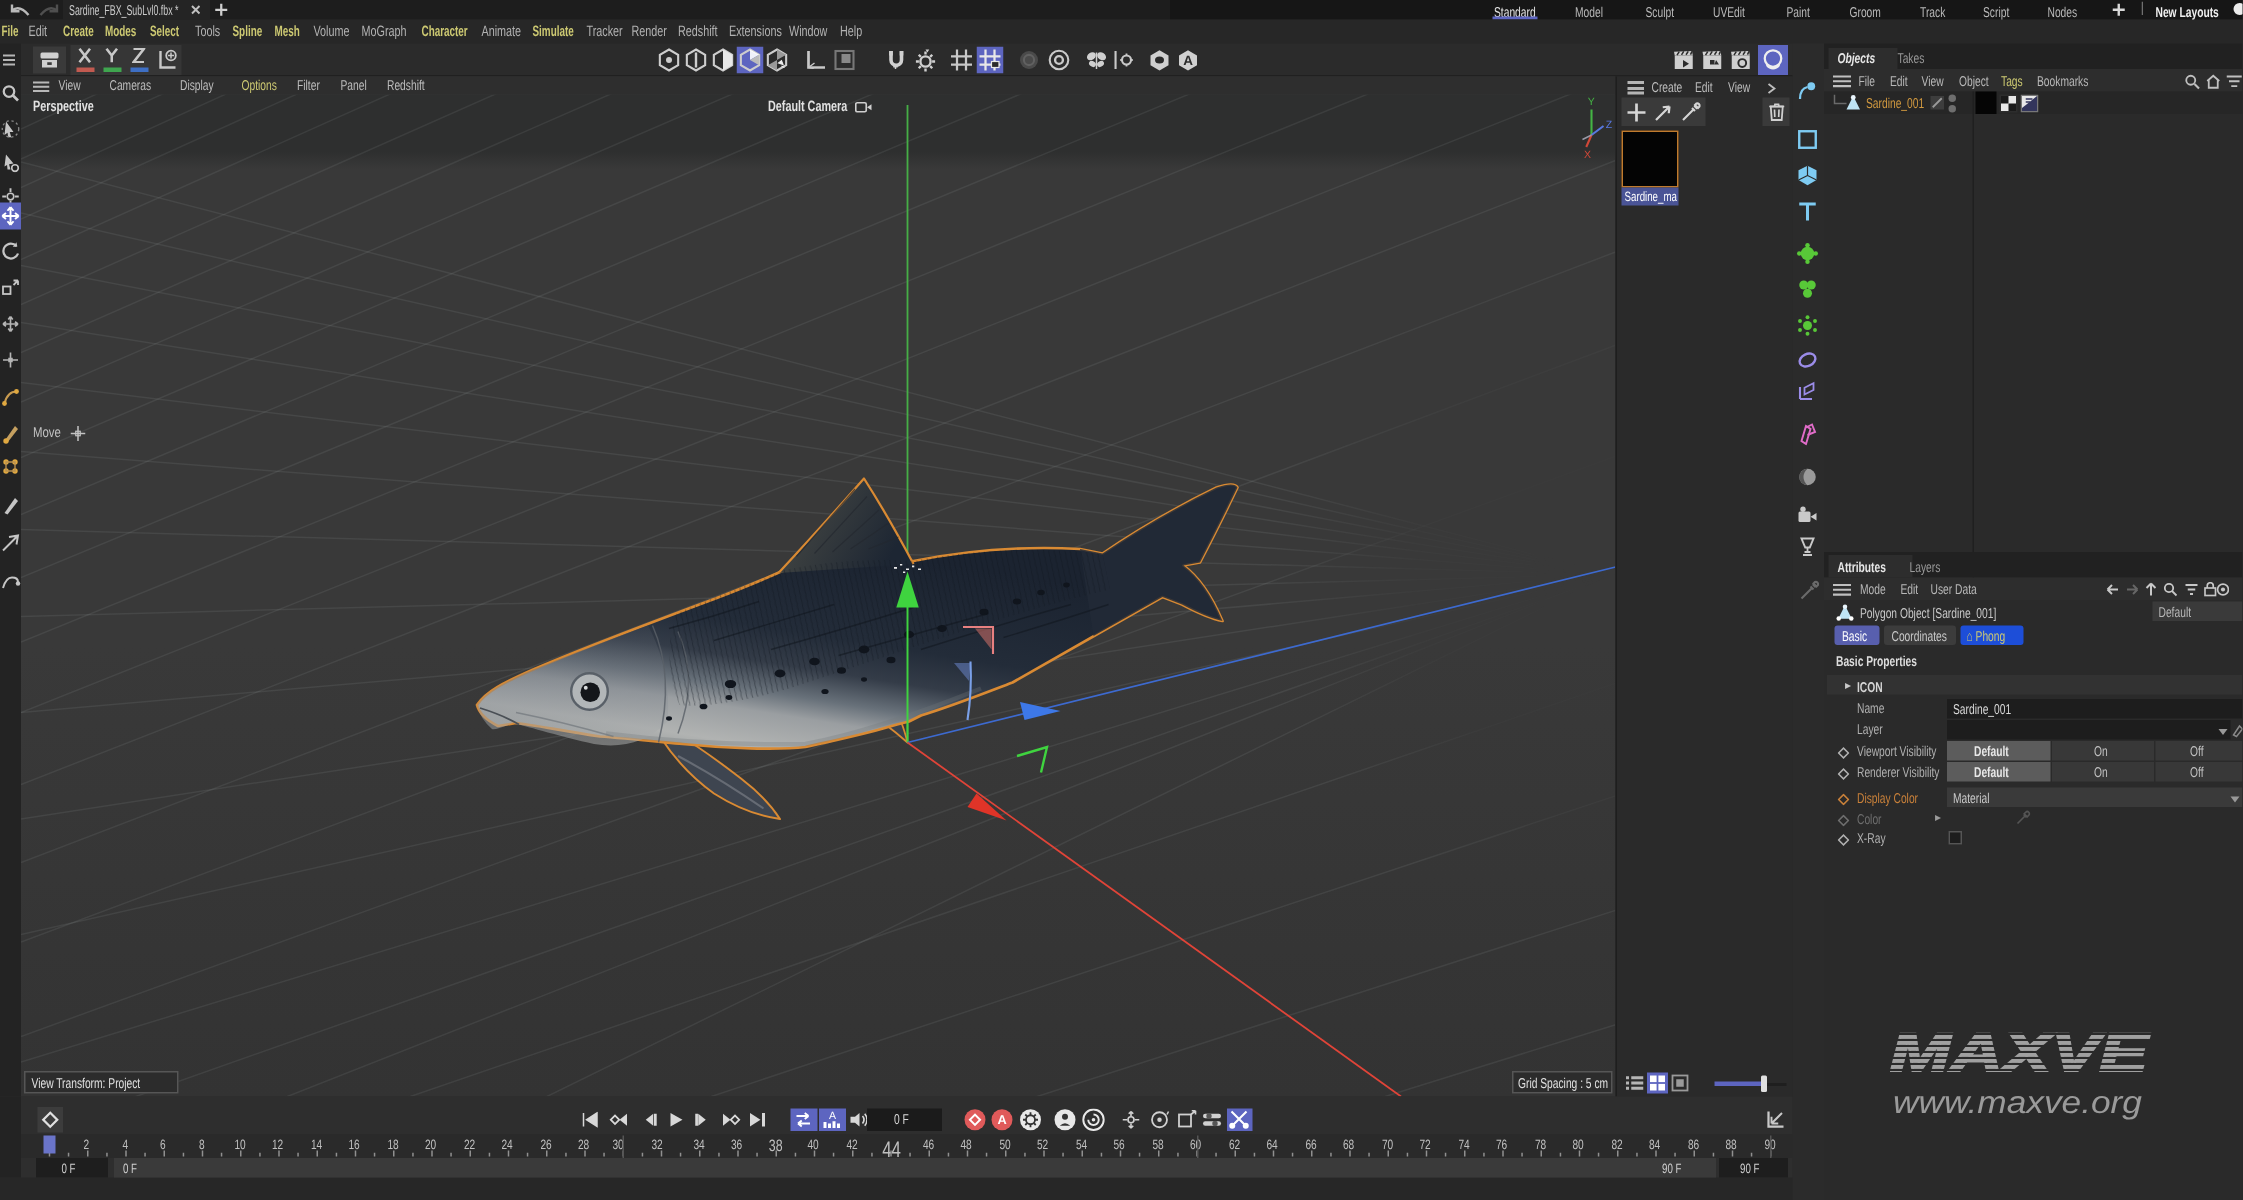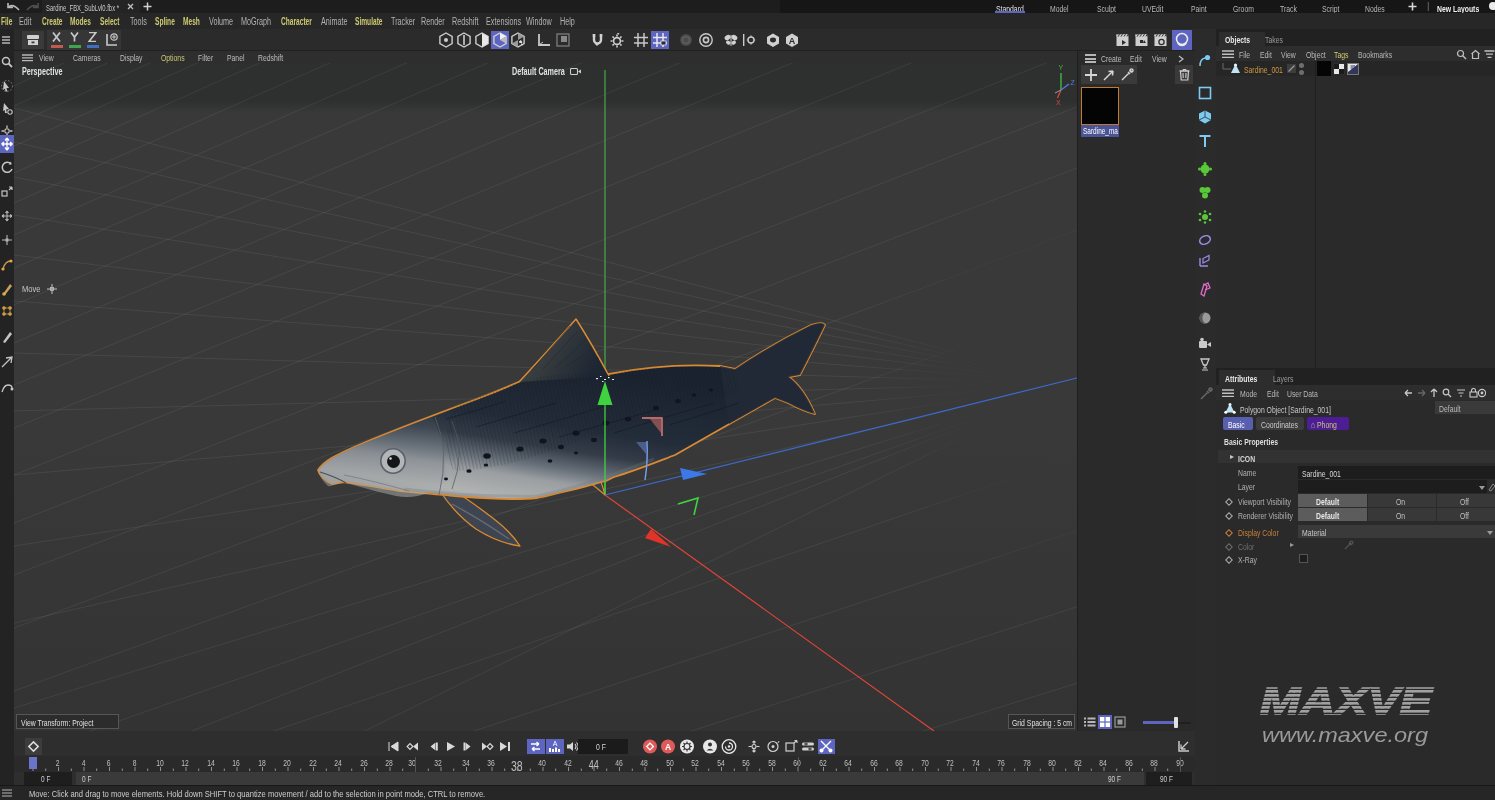--- a/index.html
+++ b/index.html
@@ -567,21 +567,21 @@
         <path d="M4 3 L12 3 L9.5 9 L6.5 9 Z" fill="none" stroke="#c9c9c9" stroke-width="1.3"></path>
         <path d="M8 9 L8 12 M5 14 L11 14 M6 12 L10 12" stroke="#c9c9c9" stroke-width="1.2"></path>
       </svg>
       <svg class="abs" style="left:3px;top:357px" width="16" height="16" viewBox="0 0 16 16">
         <path d="M3 13 L10 6 M9 5 L11 7 M10.5 3.5 L12.5 5.5 M12 2 a1.6 1.6 0 0 1 2 2 l-1 1 -2 -2 Z" stroke="#6a6a6a" stroke-width="1.4" fill="none"></path>
       </svg>
     </div>
     <div class="abs" style="left:1216px;top:29px;width:279px;height:771px;background:#2a2a2a;font-size:9.5px;color:#b8b8b8;">
       <div class="abs" style="left:0;top:0;width:279px;height:17px;background:#212121;"></div>
       <div class="abs" style="left:3px;top:3px;width:46px;height:14px;background:#2d2d2d;"></div>
-      <div class="abs" style="left:9px;top:5px;color:#e8e8e8;font-weight:bold;"><span class="cx">Objects</span></div>
+      <div class="abs" style="left:9px;top:5px;color:#e8e8e8;font-weight:bold;font-style:italic;"><span class="cx">Objects</span></div>
       <div class="abs" style="left:49px;top:5px;color:#999;"><span class="cx">Takes</span></div>
       <div class="abs" style="left:0;top:17px;width:279px;height:15px;background:#2d2d2d;"></div>
       <svg class="abs" style="left:6px;top:21px" width="12" height="9" viewBox="0 0 12 9">
         <path d="M0 1 h12 M0 4.2 h12 M0 7.4 h12" stroke="#c0c0c0" stroke-width="1.4"></path>
       </svg>
       <div class="abs" style="left:23px;top:20px;color:#b8b8b8;"><span class="cx">File</span></div>
       <div class="abs" style="left:44px;top:20px;color:#b8b8b8;"><span class="cx">Edit</span></div>
       <div class="abs" style="left:65px;top:20px;color:#b8b8b8;"><span class="cx">View</span></div>
       <div class="abs" style="left:90px;top:20px;color:#b8b8b8;"><span class="cx">Object</span></div>
       <div class="abs" style="left:118px;top:20px;color:#cdc972;"><span class="cx">Tags</span></div>
@@ -648,21 +648,21 @@
       <svg class="abs" style="left:8px;top:373px" width="12" height="12" viewBox="0 0 12 12">
         <path d="M6 1.5 L10.5 10.5 L1.5 10.5 Z" fill="#bfe4f5"></path>
         <circle cx="6" cy="2.5" r="1.5" fill="#e8f4fb"></circle>
         <circle cx="1.8" cy="10.3" r="1.5" fill="#fff"></circle>
         <circle cx="10.2" cy="10.3" r="1.5" fill="#fff"></circle>
       </svg>
       <div class="abs" style="left:24px;top:375px;color:#c9c9c9;"><span class="cx">Polygon Object [Sardine_001]</span></div>
       <div class="abs" style="left:219px;top:372px;width:60px;height:13px;background:#3a3a3a;color:#b8b8b8;"><span class="cx" style="margin-left:4px;margin-top:1.5px;">Default</span></div>
       <div class="abs" style="left:7px;top:388px;width:30px;height:13px;background:#585fae;border-radius:2px;color:#fff;text-align:left;"><span class="cx" style="margin-left:5px;margin-top:1.5px;">Basic</span></div>
       <div class="abs" style="left:40px;top:388px;width:48px;height:13px;background:#3c3c3c;border-radius:2px;"><span class="cx" style="margin-left:5px;margin-top:1.5px;color:#c9c9c9;">Coordinates</span></div>
-      <div class="abs" style="left:91px;top:388px;width:42px;height:13px;background:#4c1d95;border-radius:2px;color:#cdc972;"><span class="cx" style="margin-left:4px;margin-top:1.5px;">⌂ Phong</span></div>
+      <div class="abs" style="left:91px;top:388px;width:42px;height:13px;background:#1d4ed8;border-radius:2px;color:#cdc972;"><span class="cx" style="margin-left:4px;margin-top:1.5px;">⌂ Phong</span></div>
       <div class="abs" style="left:8px;top:407px;color:#dedede;font-weight:bold;"><span class="cx">Basic Properties</span></div>
       <div class="abs" style="left:2px;top:421px;width:277px;height:13px;background:#323232;"></div>
       <div class="abs" style="left:14px;top:423px;color:#c9c9c9;font-size:8px;">▸</div>
       <div class="abs" style="left:22px;top:423.5px;color:#d5d5d5;font-weight:bold;"><span class="cx">ICON</span></div>
       <div class="abs" style="left:22px;top:438px;color:#b0b0b0;"><span class="cx">Name</span></div>
       <div class="abs" style="left:82px;top:437px;width:197px;height:13px;background:#1d1d1d;color:#d8d8d8;"><span class="cx" style="margin-left:4px;margin-top:1.5px;">Sardine_001</span></div>
       <div class="abs" style="left:22px;top:452px;color:#b0b0b0;"><span class="cx">Layer</span></div>
       <div class="abs" style="left:82px;top:451px;width:189px;height:13px;background:#1d1d1d;"></div>
       <svg class="abs" style="left:262px;top:456px" width="8" height="6" viewBox="0 0 8 6">
         <path d="M1 1 L4 5 L7 1 Z" fill="#999"></path>
@@ -833,24 +833,24 @@
       <div class="abs" style="left:254.0px;top:27px;width:16px;text-align:center;color:#c0c0c0;font-size:9px;"><span style="display:inline-block;transform:scaleX(0.75);">18</span></div>
       <div class="abs" style="left:279.5px;top:27px;width:16px;text-align:center;color:#c0c0c0;font-size:9px;"><span style="display:inline-block;transform:scaleX(0.75);">20</span></div>
       <div class="abs" style="left:305.0px;top:27px;width:16px;text-align:center;color:#c0c0c0;font-size:9px;"><span style="display:inline-block;transform:scaleX(0.75);">22</span></div>
       <div class="abs" style="left:330.5px;top:27px;width:16px;text-align:center;color:#c0c0c0;font-size:9px;"><span style="display:inline-block;transform:scaleX(0.75);">24</span></div>
       <div class="abs" style="left:356.0px;top:27px;width:16px;text-align:center;color:#c0c0c0;font-size:9px;"><span style="display:inline-block;transform:scaleX(0.75);">26</span></div>
       <div class="abs" style="left:381.5px;top:27px;width:16px;text-align:center;color:#c0c0c0;font-size:9px;"><span style="display:inline-block;transform:scaleX(0.75);">28</span></div>
       <div class="abs" style="left:407.0px;top:27px;width:16px;color:#c0c0c0;font-size:9px;"><span style="display:inline-block;transform:scaleX(0.75);">30</span></div>
       <div class="abs" style="left:432.5px;top:27px;width:16px;text-align:left;color:#c0c0c0;font-size:9px;"><span style="display:inline-block;transform:scaleX(0.75);">32</span></div>
       <div class="abs" style="left:458.0px;top:27px;width:16px;text-align:center;color:#c0c0c0;font-size:9px;"><span style="display:inline-block;transform:scaleX(0.75);">34</span></div>
       <div class="abs" style="left:483.5px;top:27px;width:16px;text-align:center;color:#c0c0c0;font-size:9px;"><span style="display:inline-block;transform:scaleX(0.75);">36</span></div>
-      <div class="abs" style="left:509.0px;top:27px;width:16px;text-align:center;color:#c0c0c0;font-size:14px;"><span style="display:inline-block;transform:scaleX(0.75);">38</span></div>
+      <div class="abs" style="left:509.0px;top:27px;width:16px;text-align:center;color:#c0c0c0;font-size:11px;"><span style="display:inline-block;transform:scaleX(0.75);">38</span></div>
       <div class="abs" style="left:534.5px;top:27px;width:16px;text-align:center;color:#c0c0c0;font-size:9px;"><span style="display:inline-block;transform:scaleX(0.75);">40</span></div>
       <div class="abs" style="left:560.0px;top:27px;width:16px;text-align:center;color:#c0c0c0;font-size:9px;"><span style="display:inline-block;transform:scaleX(0.75);">42</span></div>
-      <div class="abs" style="left:585.5px;top:27px;width:16px;text-align:center;color:#c0c0c0;font-size:12px;"><span style="display:inline-block;transform:scaleX(0.75);">44</span></div>
+      <div class="abs" style="left:585.5px;top:27px;width:16px;text-align:center;color:#c0c0c0;font-size:15px;"><span style="display:inline-block;transform:scaleX(0.75);">44</span></div>
       <div class="abs" style="left:611.0px;top:27px;width:16px;text-align:center;color:#c0c0c0;font-size:9px;"><span style="display:inline-block;transform:scaleX(0.75);">46</span></div>
       <div class="abs" style="left:636.5px;top:27px;width:16px;text-align:center;color:#c0c0c0;font-size:9px;"><span style="display:inline-block;transform:scaleX(0.75);">48</span></div>
       <div class="abs" style="left:662.0px;top:27px;width:16px;text-align:center;color:#c0c0c0;font-size:9px;"><span style="display:inline-block;transform:scaleX(0.75);">50</span></div>
       <div class="abs" style="left:687.5px;top:27px;width:16px;text-align:center;color:#c0c0c0;font-size:9px;"><span style="display:inline-block;transform:scaleX(0.75);">52</span></div>
       <div class="abs" style="left:713.0px;top:27px;width:16px;text-align:center;color:#c0c0c0;font-size:9px;"><span style="display:inline-block;transform:scaleX(0.75);">54</span></div>
       <div class="abs" style="left:738.5px;top:27px;width:16px;text-align:center;color:#c0c0c0;font-size:9px;"><span style="display:inline-block;transform:scaleX(0.75);">56</span></div>
       <div class="abs" style="left:764.0px;top:27px;width:16px;text-align:center;color:#c0c0c0;font-size:9px;"><span style="display:inline-block;transform:scaleX(0.75);">58</span></div>
       <div class="abs" style="left:789.5px;top:27px;width:16px;text-align:center;color:#c0c0c0;font-size:9px;"><span style="display:inline-block;transform:scaleX(0.75);">60</span></div>
       <div class="abs" style="left:815.0px;top:27px;width:16px;text-align:center;color:#c0c0c0;font-size:9px;"><span style="display:inline-block;transform:scaleX(0.75);">62</span></div>
       <div class="abs" style="left:840.5px;top:27px;width:16px;text-align:center;color:#c0c0c0;font-size:9px;"><span style="display:inline-block;transform:scaleX(0.75);">64</span></div>
@@ -963,18 +963,12 @@
       <div class="abs" style="left:28.5px;top:26px;width:8px;height:12px;background:#6a74c9;"></div>
       <div class="abs" style="left:415.0px;top:26px;width:1px;height:15px;background:#555;"></div>
       <div class="abs" style="left:797.5px;top:26px;width:1px;height:15px;background:#555;"></div>
       <div class="abs" style="left:1180.0px;top:26px;width:1px;height:15px;background:#555;"></div>
       <div class="abs" style="left:24px;top:41px;width:48px;height:13px;background:#1e1e1e;color:#d0d0d0;text-align:center;font-size:9px;"><span class="cx" style="margin-top:2px;">0 F</span></div>
       <div class="abs" style="left:76px;top:41px;width:1068px;height:13px;background:#3a3a3a;"></div>
       <div class="abs" style="left:82px;top:43px;color:#d0d0d0;font-size:9px;"><span class="cx">0 F</span></div>
       <div class="abs" style="left:1108px;top:43px;color:#d0d0d0;font-size:9px;"><span class="cx">90 F</span></div>
       <div class="abs" style="left:1146px;top:41px;width:46px;height:13px;background:#1e1e1e;color:#d0d0d0;text-align:center;font-size:9px;"><span class="cx" style="margin-top:2px;">90 F</span></div>
     </div>
-    <div class="abs" style="left:0;top:785px;width:1495px;height:15px;background:#262626;border-top:1px solid #181818;">
-      <svg class="abs" style="left:2px;top:3px" width="10" height="9" viewBox="0 0 10 9">
-        <path d="M0 1 h10 M0 4 h10 M0 7 h10" stroke="#b5b5b5" stroke-width="1.2"></path>
-      </svg>
-      <div class="abs" style="left:29px;top:2px;color:#cdcdcd;font-size:9.5px;"><span class="cx8">Move: Click and drag to move elements. Hold down SHIFT to quantize movement / add to the selection in point mode, CTRL to remove.</span></div>
-    </div>
 </div>
 </body></html>

